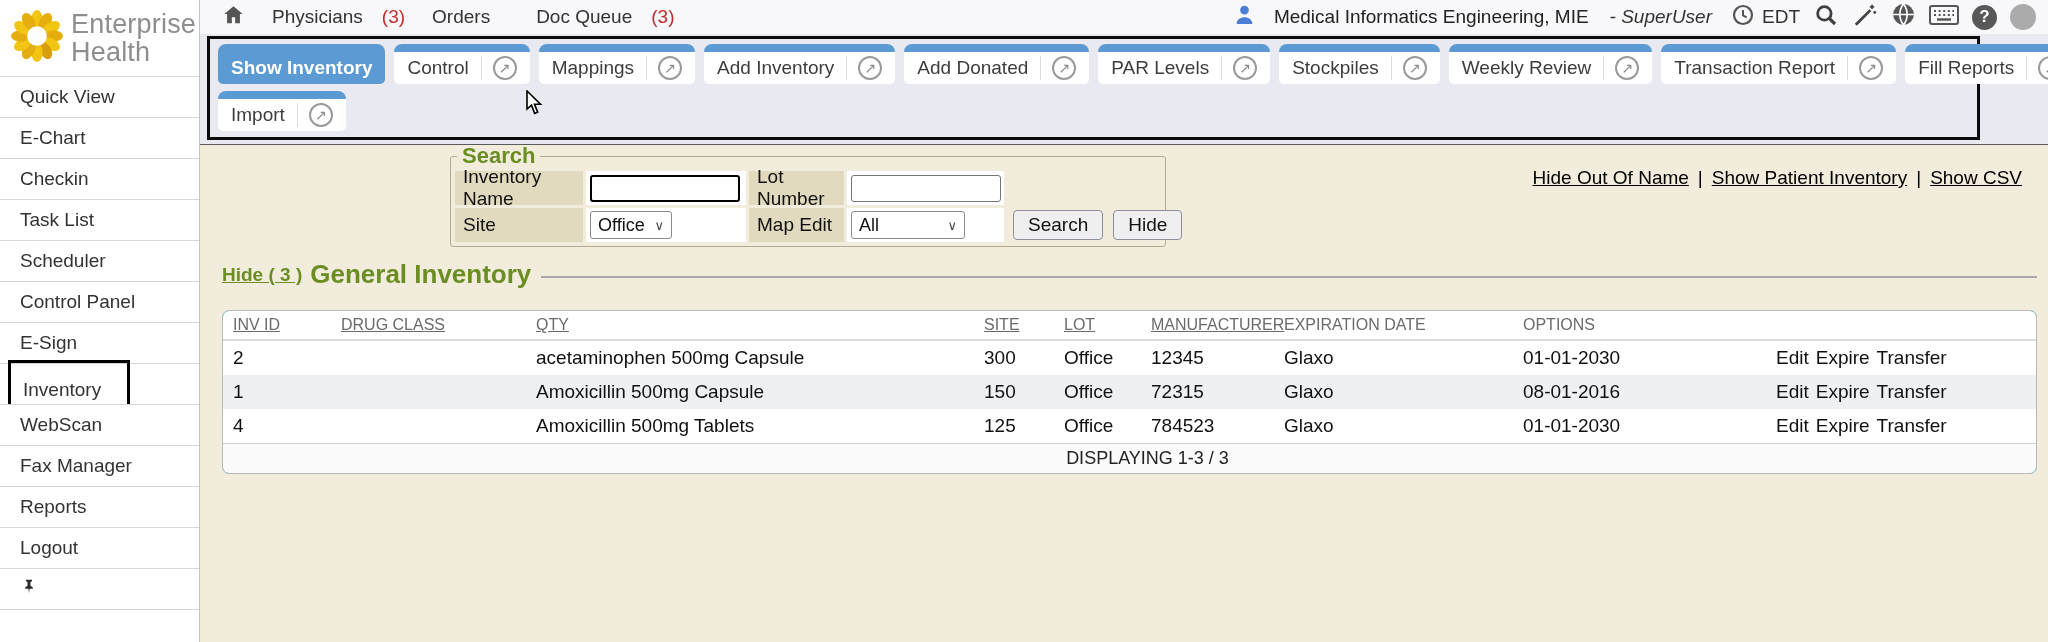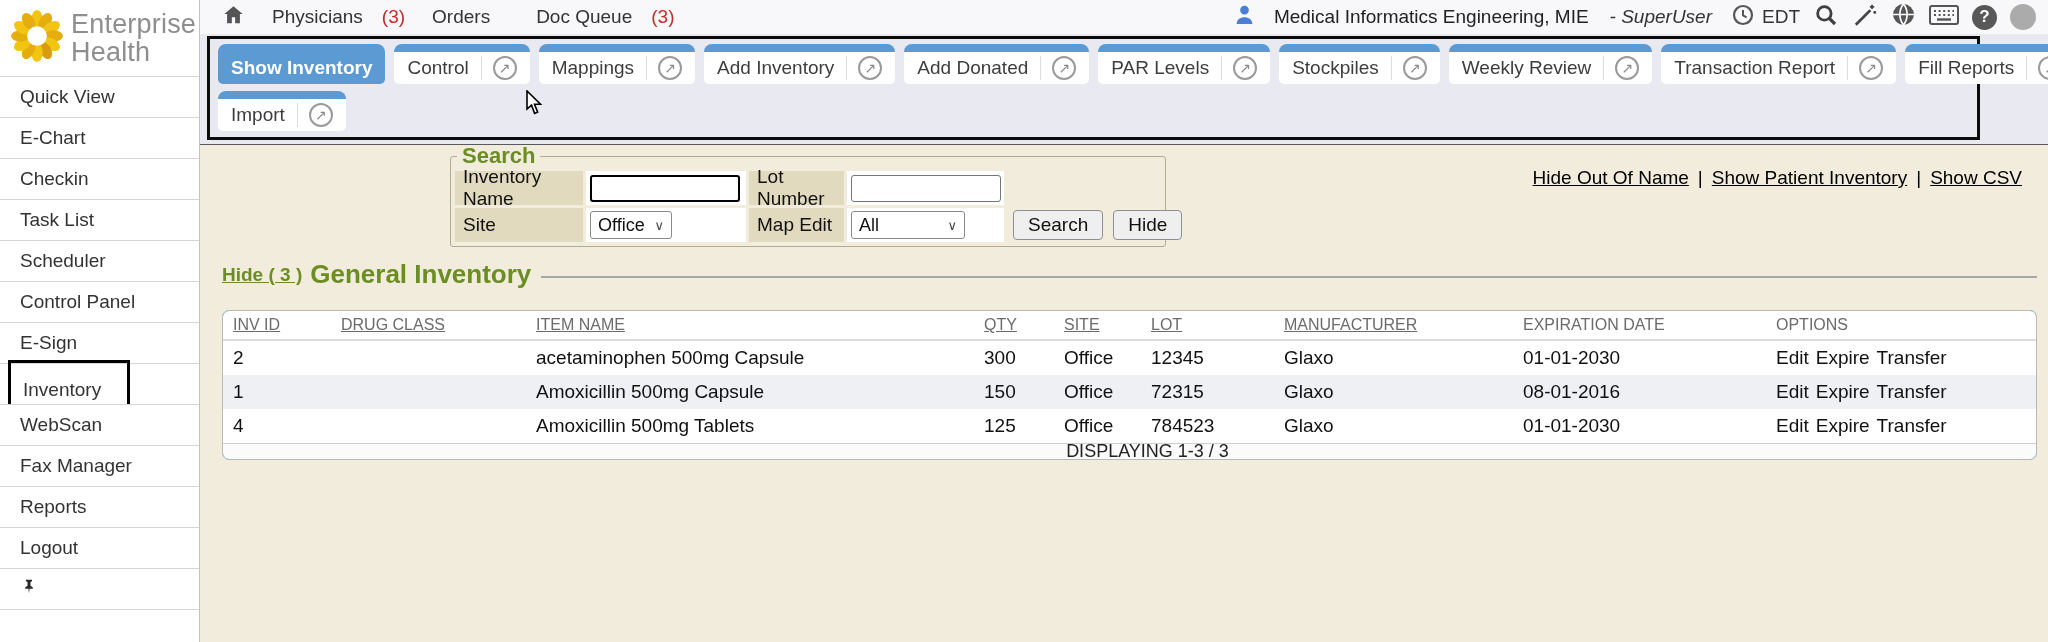--- a/index.html
+++ b/index.html
@@ -87,21 +87,21 @@
   .t-row{ display:grid; grid-template-columns:108px 195px 448px 80px 87px 133px 239px 253px 1fr;
           align-items:center; }
   .t-head{ height:30px; border-bottom:2px solid #dcdcdc; color:#6b6b6b; font-size:16px; background:#fff; }
   .th{ padding-left:10px; white-space:nowrap; }
   .th.u{ text-decoration:underline; }
   .t-body .t-row{ height:34px; font-size:19px; color:#111; background:#fff; }
   .t-body .t-row.alt{ background:#eef0f4; }
   .td{ padding-left:10px; white-space:nowrap; overflow:hidden; }
   .opts{ display:flex; gap:7px; }
   .opt{ cursor:pointer; }
-  .t-foot{ height:16px; border-top:1px solid #cfcfcf; background:#fbfbfb; display:flex;
+  .t-foot{ height:30px; border-top:1px solid #cfcfcf; background:#fbfbfb; display:flex;
            align-items:center; justify-content:center; font-size:18px; color:#222;padding-left:36px; }
 
   .cursor{ position:absolute; left:526px; top:90px; z-index:50; pointer-events:none; }
 </style>
 </head>
 <body>
 
 <div class="app">
 
   <div class="sidebar">
@@ -420,21 +420,20 @@
       <div class="section-head">
         <span class="hide-link">Hide ( 3 )</span>
         <span class="section-title">General Inventory</span>
         <span class="legend-line"></span>
       </div>
 
       <div class="inv-table">
         <div class="t-row t-head">
           <span class="th u">INV ID</span>
           <span class="th u">DRUG CLASS</span>
-          <span class="th u">ITEM NAME</span>
           <span class="th u">QTY</span>
           <span class="th u">SITE</span>
           <span class="th u">LOT</span>
           <span class="th u">MANUFACTURER</span>
           <span class="th">EXPIRATION DATE</span>
           <span class="th">OPTIONS</span>
         </div>
         <div class="t-body">
           <div class="t-row">
             <span class="td">2</span>

